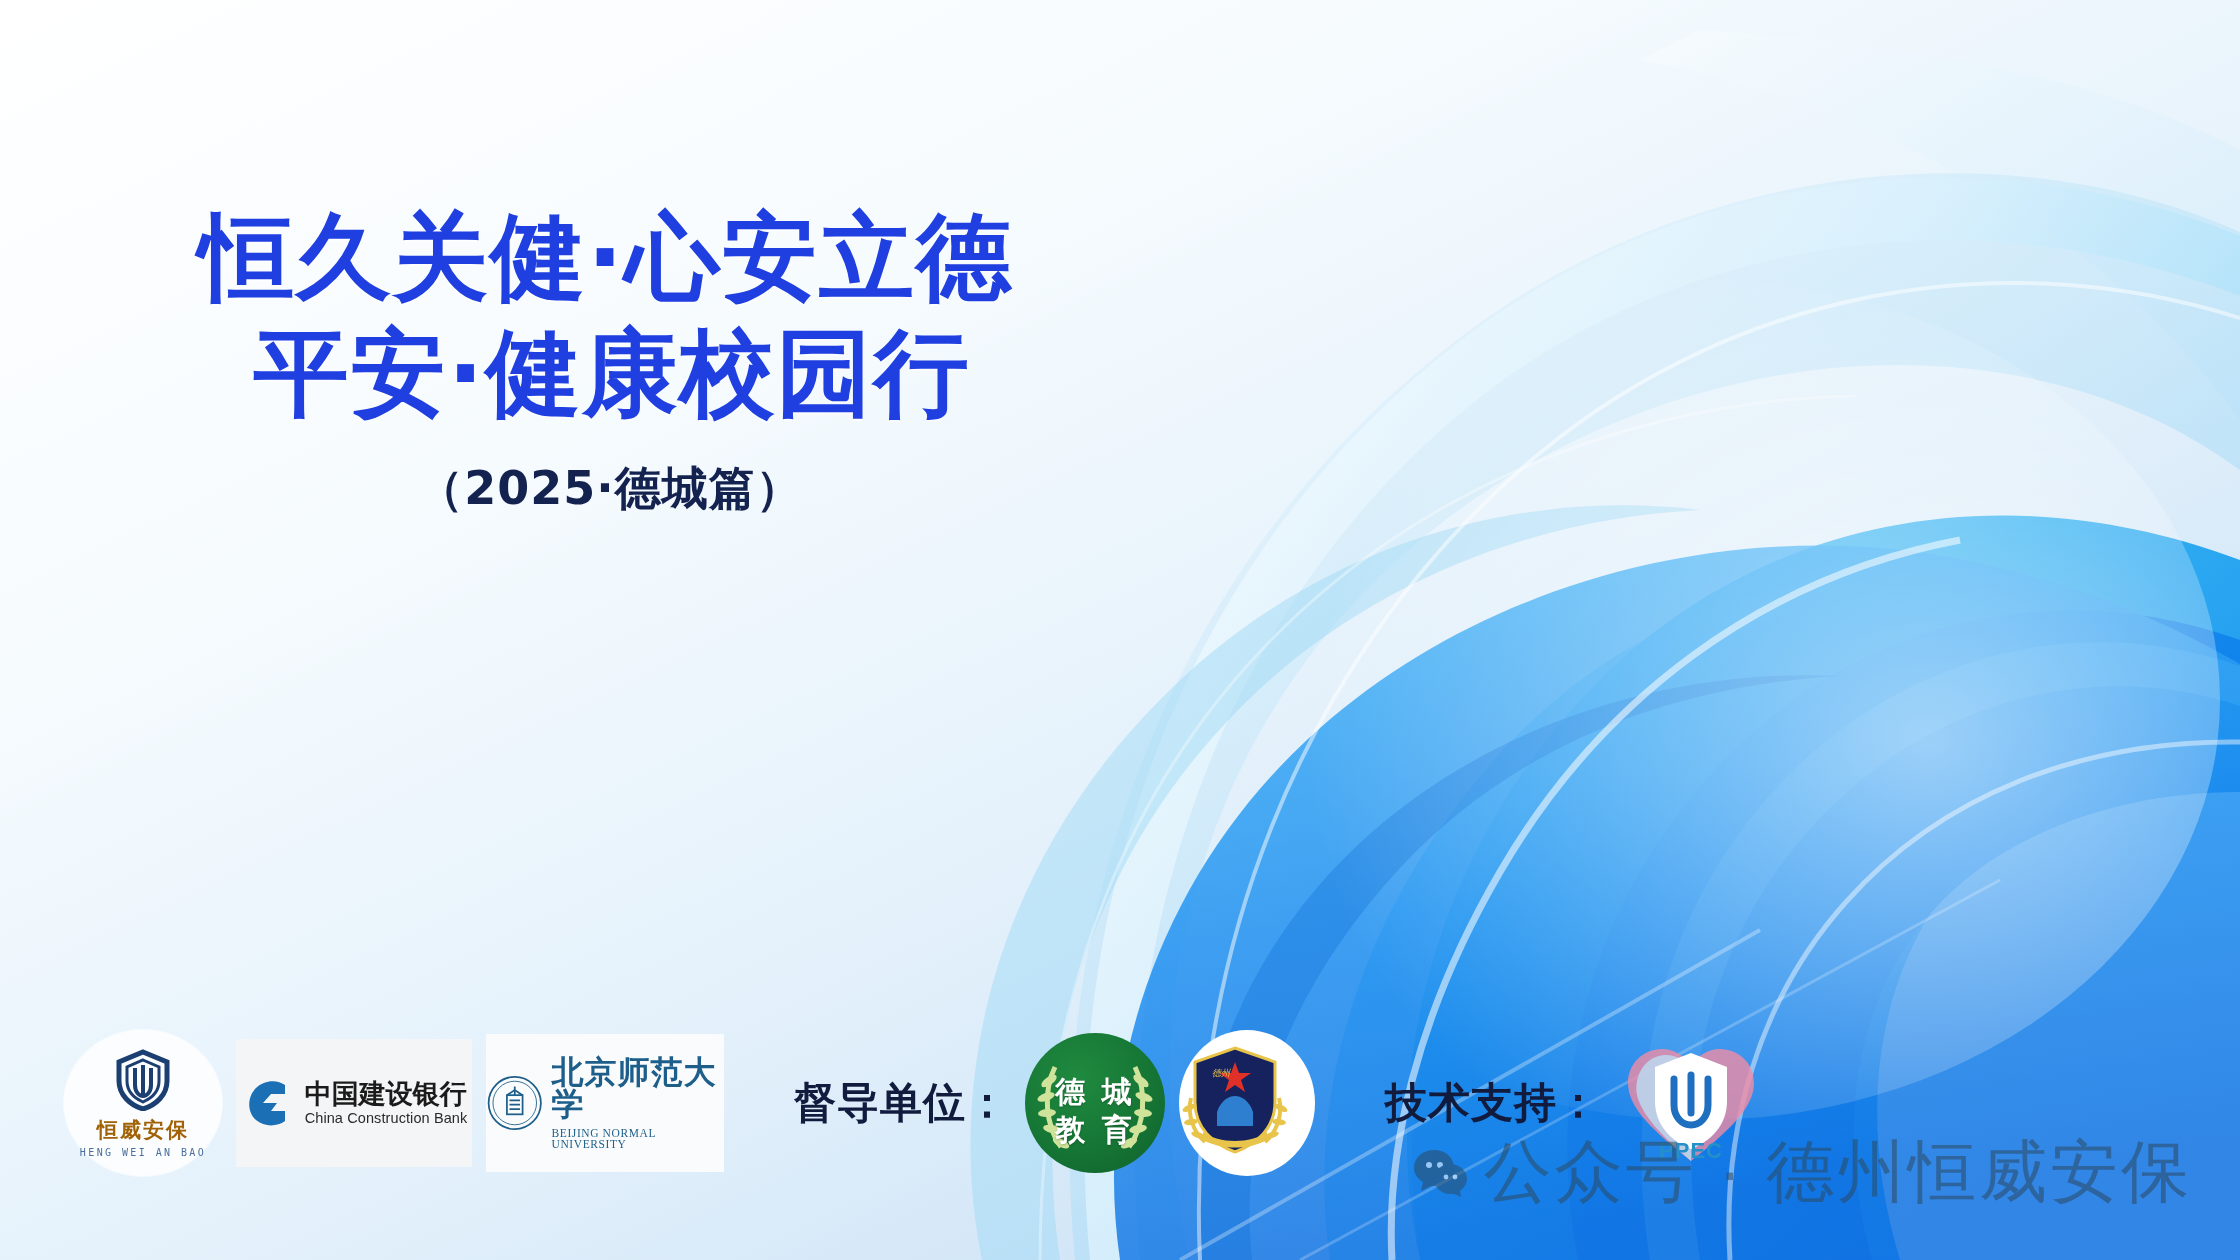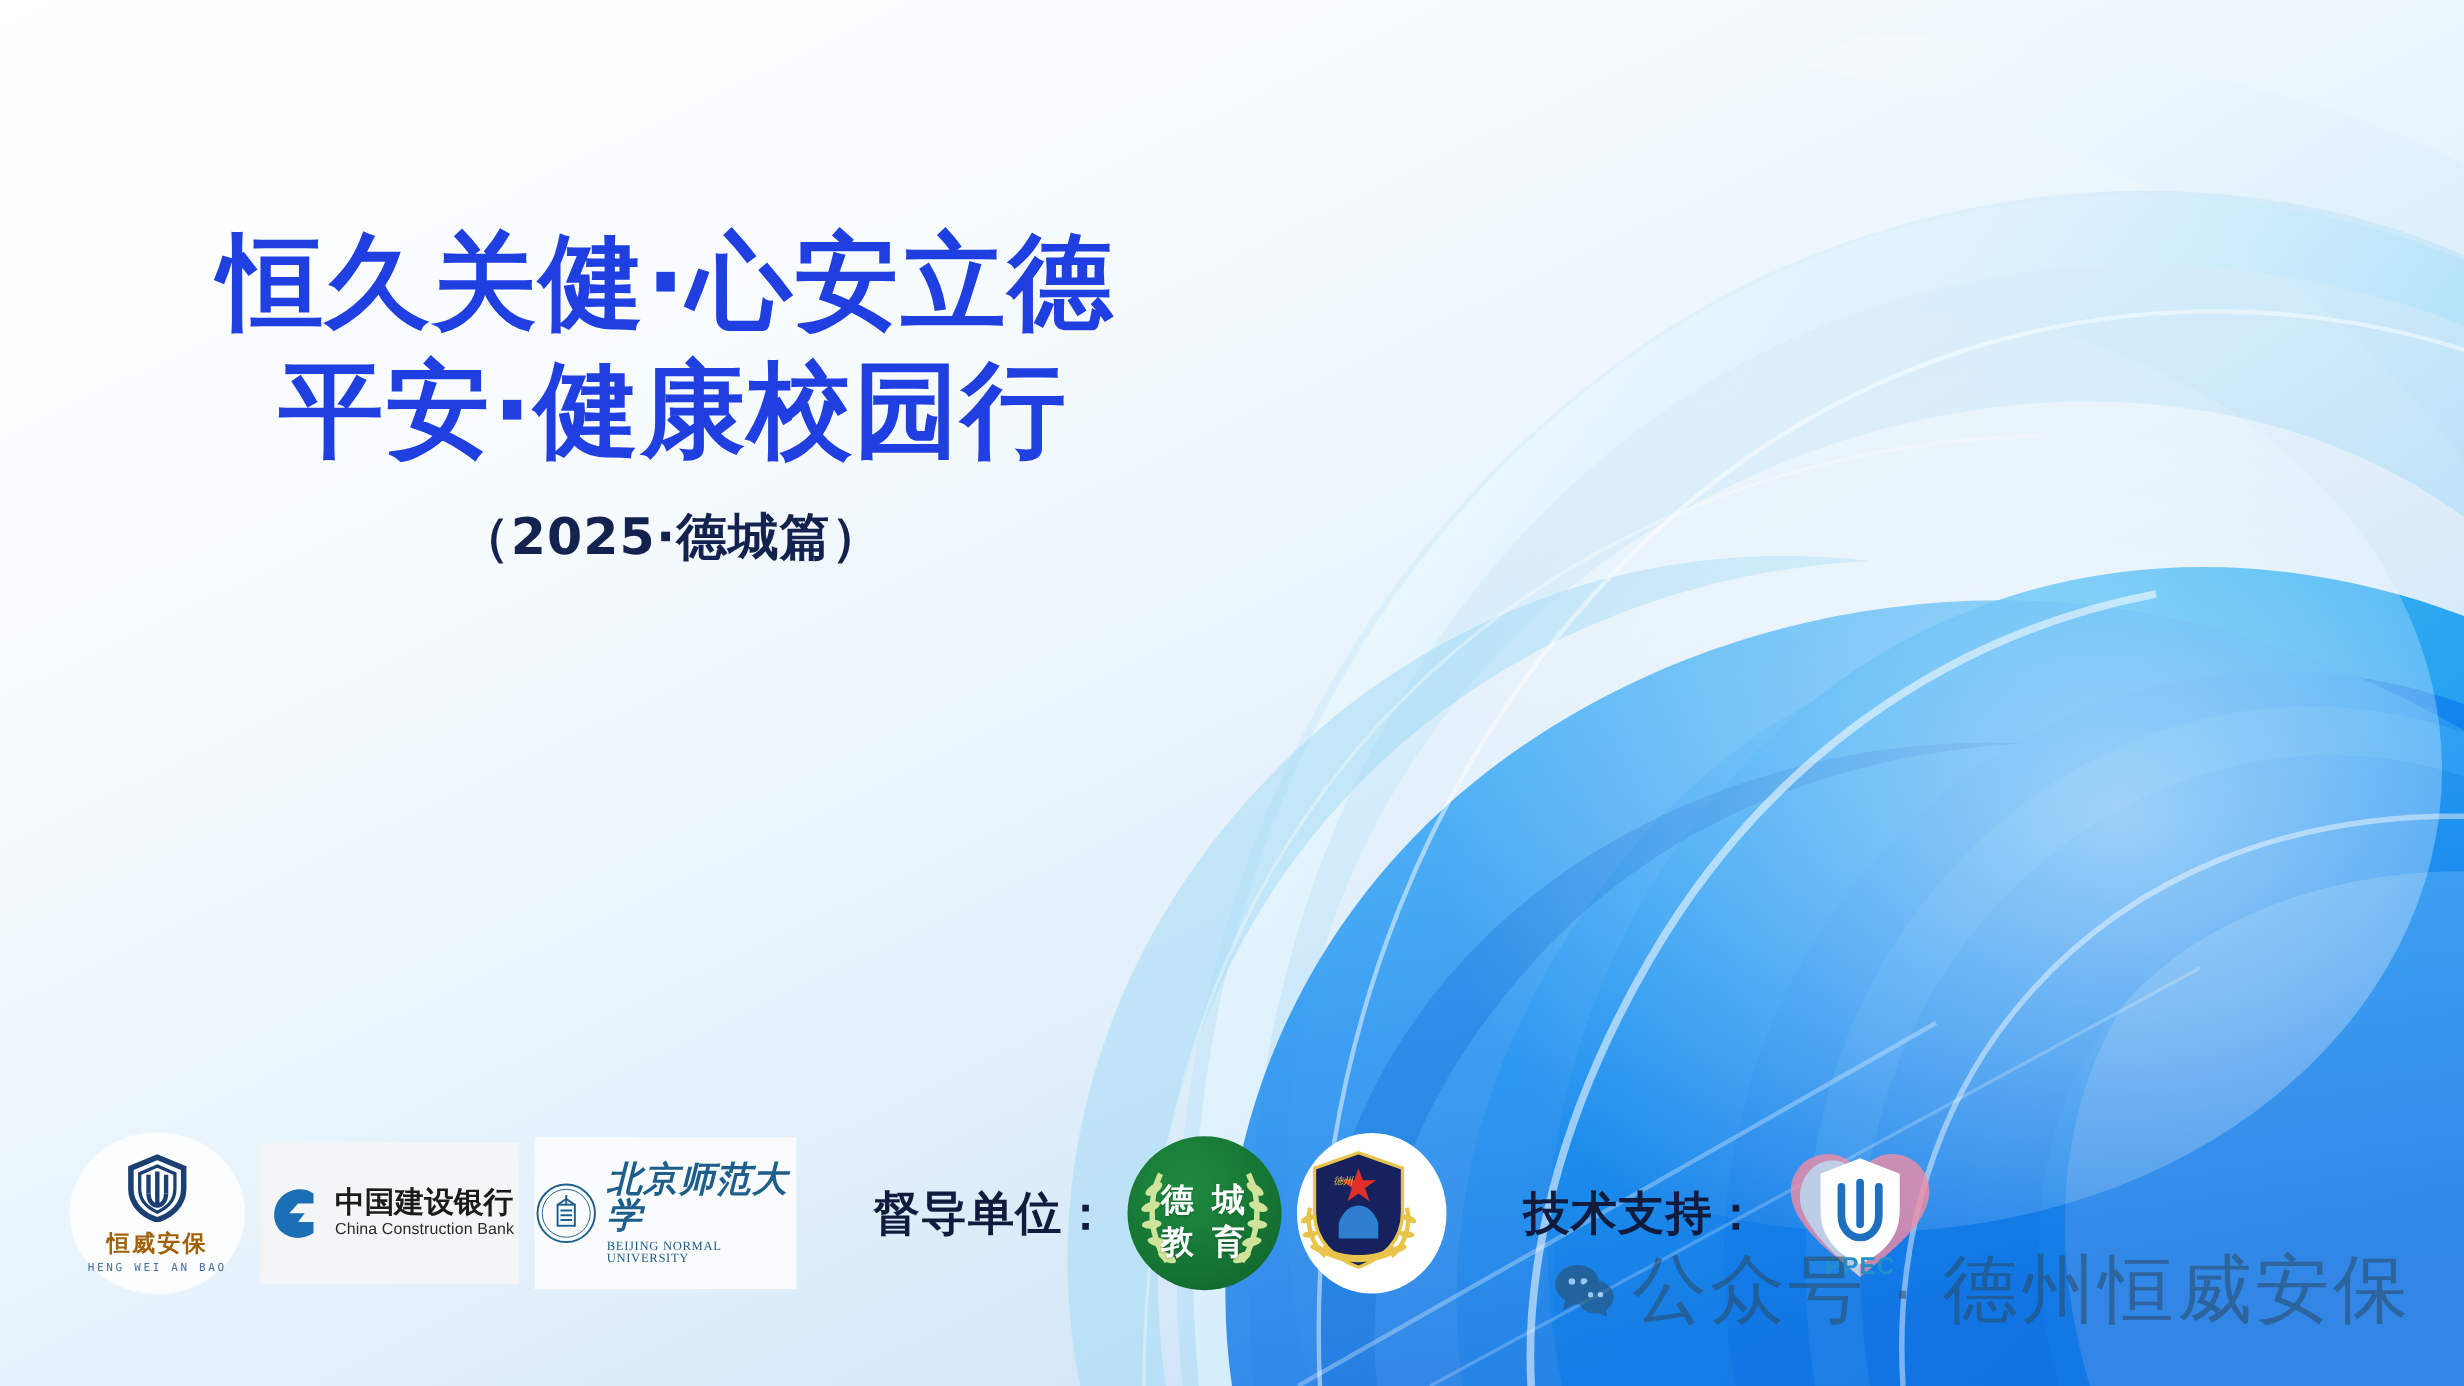--- a/index.html
+++ b/index.html
@@ -138,21 +138,20 @@
     display: flex; align-items: center; justify-content: center;
     gap: 8px;
   }
   .bnu-text { display: flex; flex-direction: column; align-items: center; line-height: 1; }
   .bnu-cn {
     font-family: "DejaVu Serif", "Liberation Serif", serif;
     font-weight: 700;
     font-size: 32px;
     color: #1d5f8a;
     letter-spacing: 1px;
-    font-style: italic;
   }
   .bnu-en {
     font-family: "Liberation Serif", "DejaVu Serif", serif;
     font-size: 11.5px;
     color: #1d5f8a;
     letter-spacing: 0.6px;
     margin-top: 8px;
   }
 
   

